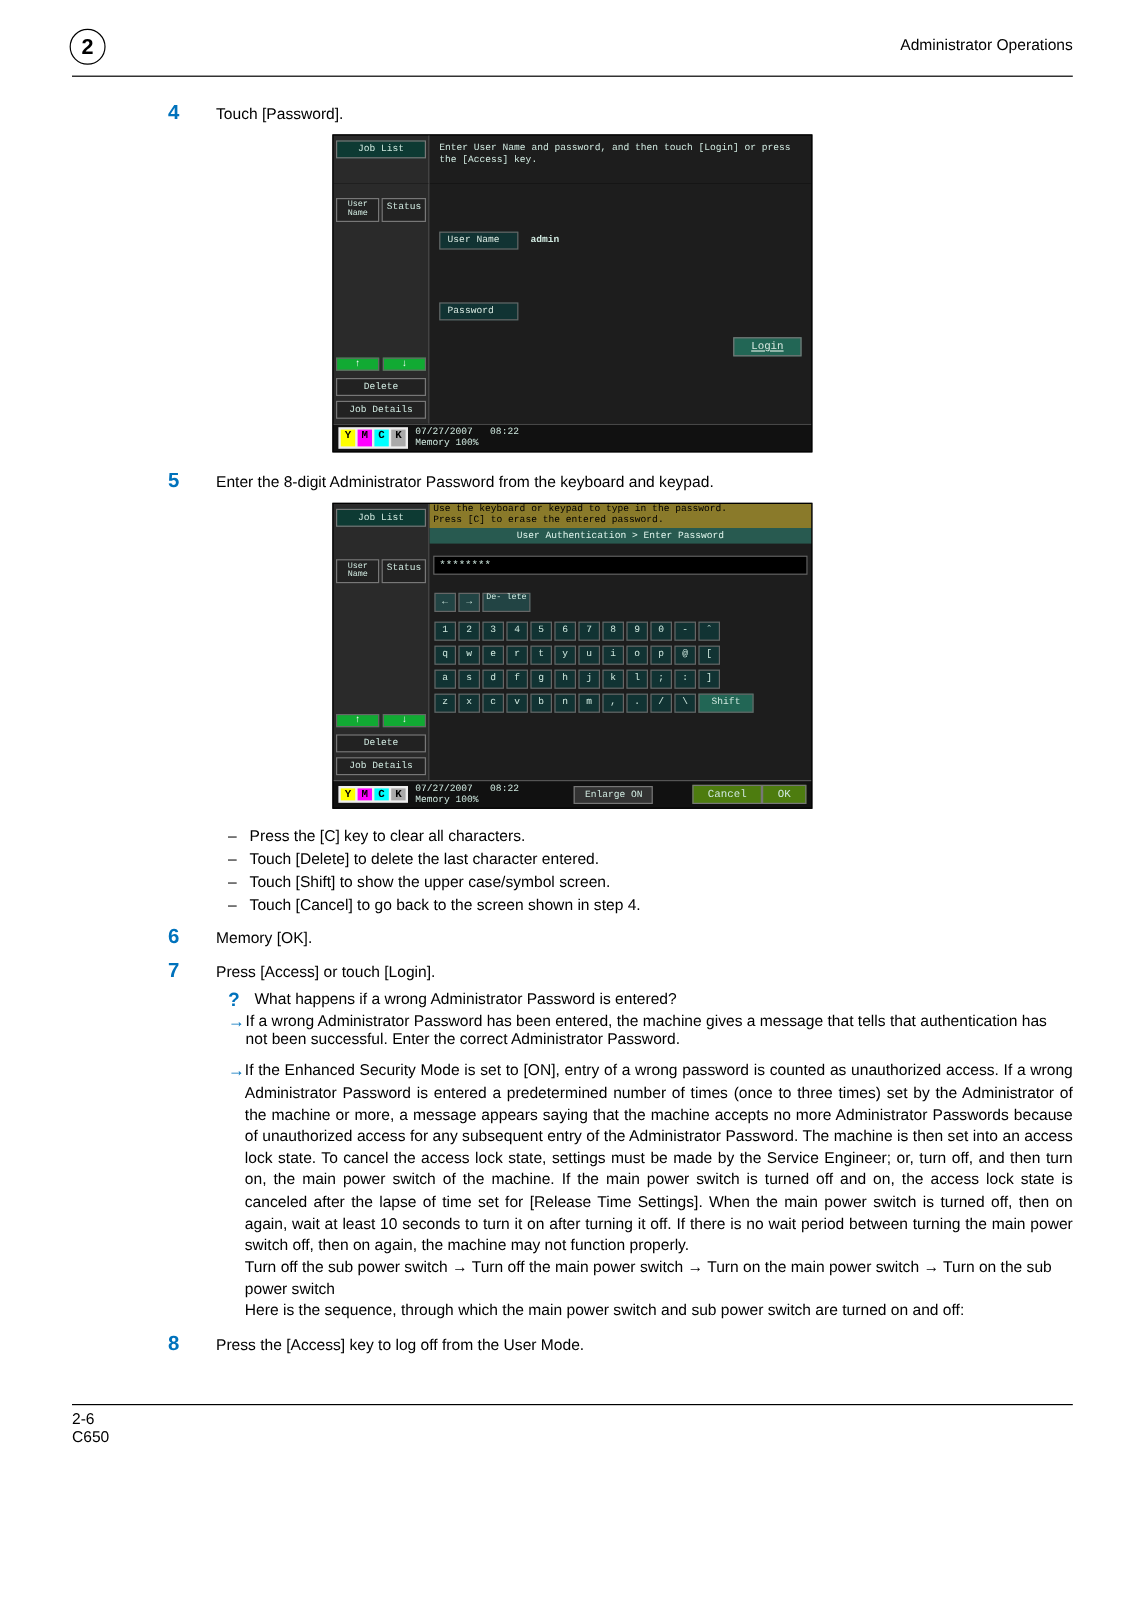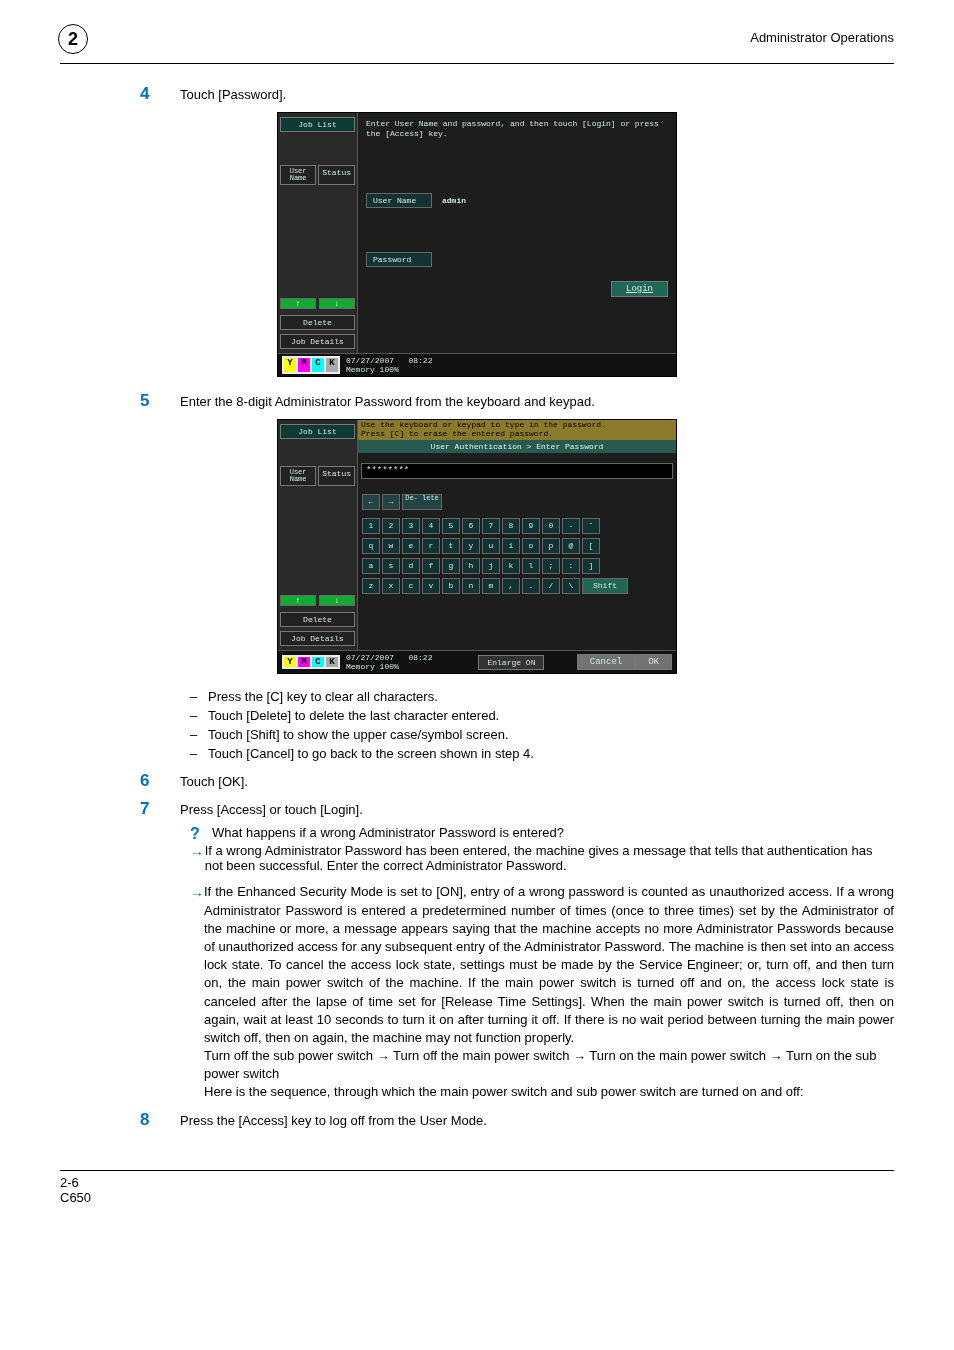--- a/index.html
+++ b/index.html
@@ -105,21 +105,21 @@
   
   .ss-keys{display:flex;flex-wrap:wrap;gap:2px;padding:2px 4px;}
   .key{border:1px solid #666;background:#133;color:#cfe8df;width:16px;height:14px;
        font-size:8px;text-align:center;line-height:14px;}
   .key.wide{width:38px;}
   .key.shift{width:44px;background:#265;}
   .key.nav{background:#244;}
   .ss-title-bar{background:#285a50;color:#dff4eb;font-size:8px;padding:2px 4px;text-align:center;}
   .ss-pw-box{border:1px solid #666;background:#000;margin:3px;padding:2px 4px;
              color:#cfe8df;font-size:9px;}
-  .ss-ok{border:1px solid #777;background:#737373;padding:2px 12px;font-size:9px;}
+  .ss-ok{border:1px solid #777;background:#4d7c0f;padding:2px 12px;font-size:9px;}
   .ss-enlarge{border:1px solid #777;background:#333;padding:2px 8px;font-size:8px;margin-right:auto;margin-left:40px;}
 
   .sub-list {
     margin: 6px 0 6px 130px;
     font-size: 13px;
     line-height: 1.45;
   }
   .sub-list .dash-row { display:flex; }
   .sub-list .dash { width:18px; }
   .q-block { margin: 4px 0 4px 130px; }
@@ -340,21 +340,21 @@
         <div>Touch [Shift] to show the upper case/symbol screen.</div>
       </div>
     <div class="dash-row">
         <div class="dash">–</div>
         <div>Touch [Cancel] to go back to the screen shown in step 4.</div>
       </div>
   </div>
 
   <div class="step">
     <div class="step-num">6</div>
-    <div class="step-body">Touch [OK].</div>
+    <div class="step-body">Memory [OK].</div>
   </div>
 
   <div class="step">
     <div class="step-num">7</div>
     <div class="step-body">Press [Access] or touch [Login].</div>
   </div>
 
   <div class="q-block">
     <div class="q-row">
       <div class="q-mark">?</div>

